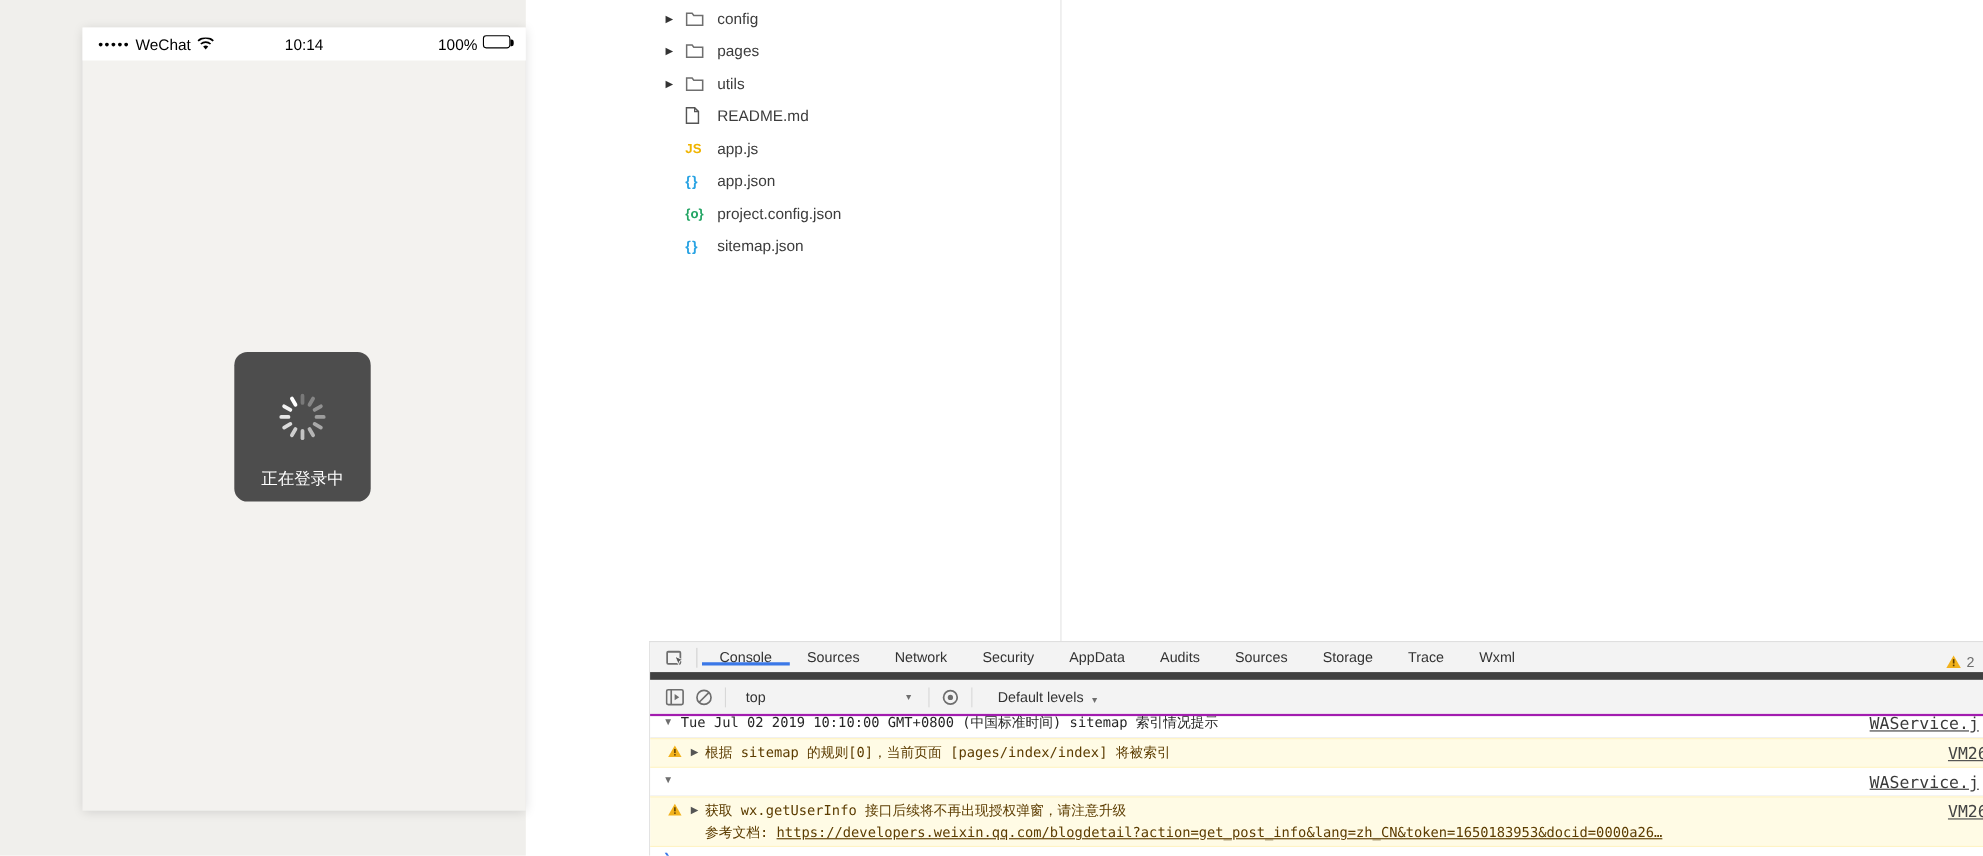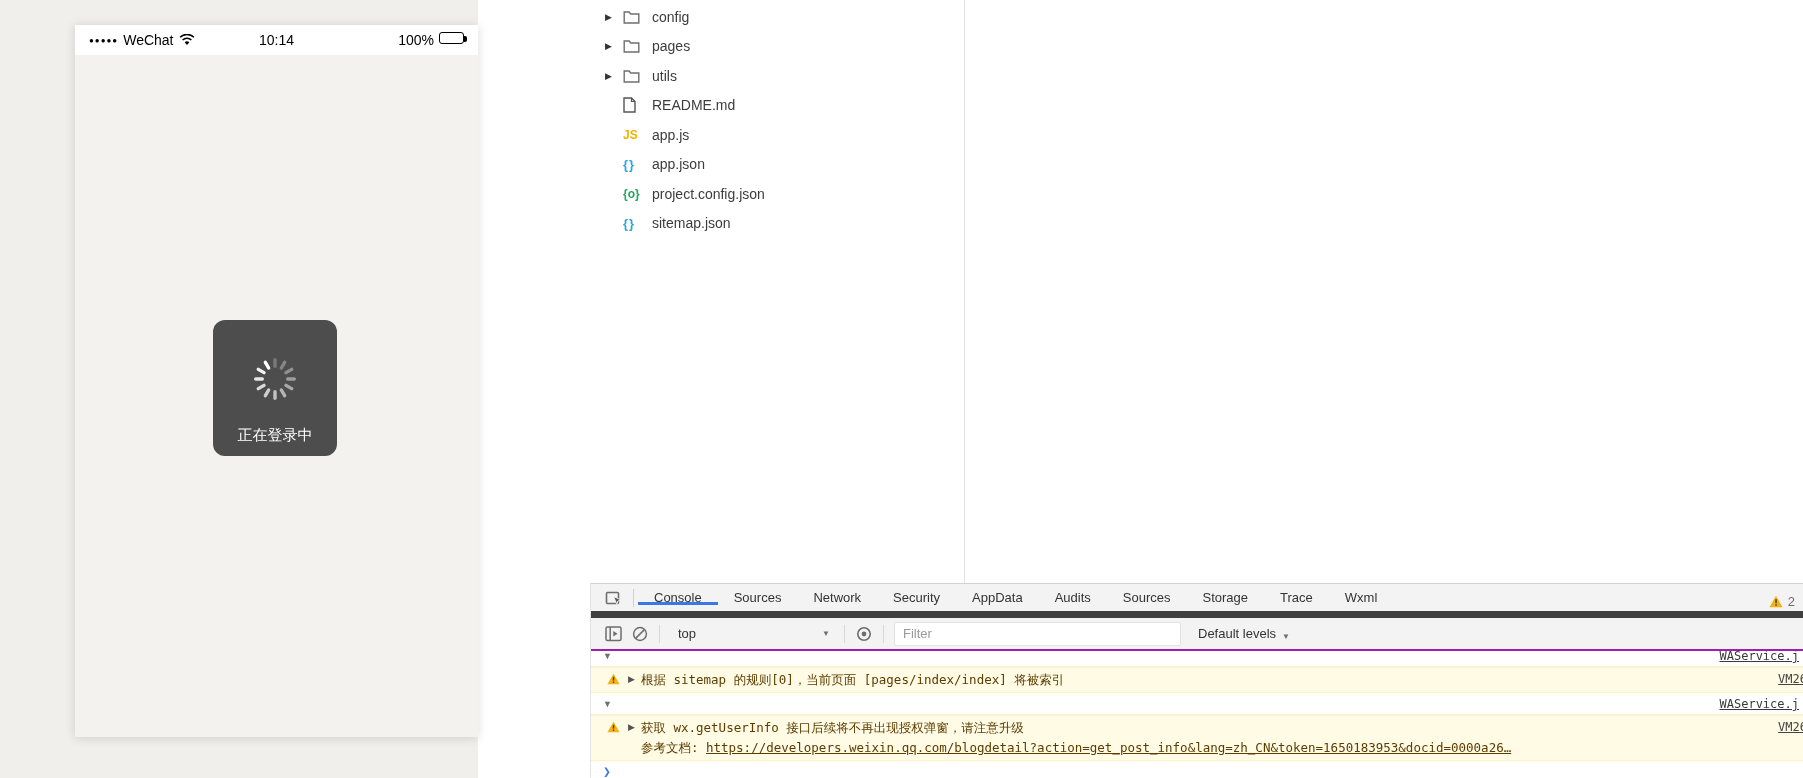--- a/index.html
+++ b/index.html
@@ -98,21 +98,21 @@
                border-bottom:1px solid var(--c-warn-border); color:var(--c-warn-text);
                padding-left:16px; }
   .disc { font-size:9px; color:#6e6e6e; margin:2px 7px 0 0; font-family:"Liberation Sans",sans-serif; }
   .warn-ic { margin:1px 8px 0 0; line-height:0; }
   .warn-arrow { font-size:9px; color:#555; margin:2px 6px 0 0;
                 font-family:"Liberation Sans",sans-serif; }
   .cbody { flex:1; min-width:0; }
   .cline2 { margin-top:3px; }
   .dlink, .csrc { color:#3a3a3a; text-decoration:underline; cursor:pointer; }
   .crow.warn .dlink { color:var(--c-warn-text); }
-  .csrc { margin-left:auto; white-space:nowrap; font-size:12px; padding-left:10px;text-decoration:underline; }
+  .csrc { margin-left:auto; white-space:nowrap; font-size:15px; padding-left:10px;text-decoration:underline; }
   .crow.warn .csrc { margin-right:-8px; color:#444; }
   .prompt-row { display:flex; padding:3px 0 0 12px; }
   .prompt { color:var(--c-accent); font-weight:bold; font-size:13px; }
 
   svg { display:block; }
 </style>
 </head>
 <body>
 
 <div class="root">
@@ -288,31 +288,34 @@
         <span class="caret">▼</span>
       </span>
       <span class="ct-sep"></span>
       <span class="ct-icon">
         <svg width="18" height="16" viewBox="0 0 18 16">
           <circle cx="9" cy="8" r="6.2" fill="none" stroke="#6e6e6e" stroke-width="1.6"></circle>
           <circle cx="9" cy="8" r="2.4" fill="#6e6e6e"></circle>
         </svg>
       </span>
       <span class="ct-sep"></span>
-      <input class="ct-filter" placeholder="Filter" style="">
       <span class="ct-levels">
         <span>Default levels</span>
         <span class="caret">▼</span>
       </span>
     </div>
 
     <div class="console" id="console">
   <div class="crow clipped">
     <span class="disc">▼</span>
 
+    <span class="cbody">
+      <span class="cline1">Tue Jul 02 2019 10:10:00 GMT+0800 (中国标准时间) sitemap 索引情况提示</span>
+      
+    </span>
     <a class="csrc">WAService.j</a>
   </div>
 
   <div class="crow warn">
 
     <span class="warn-ic">
       <svg width="13" height="12" viewBox="0 0 14 13">
         <path d="M7 0.8 L13.6 12.2 H0.4 Z" fill="#f2b21c"></path>
         <rect x="6.3" y="4.2" width="1.5" height="4" fill="#5c3c00"></rect>
         <rect x="6.3" y="9.2" width="1.5" height="1.5" fill="#5c3c00"></rect>

